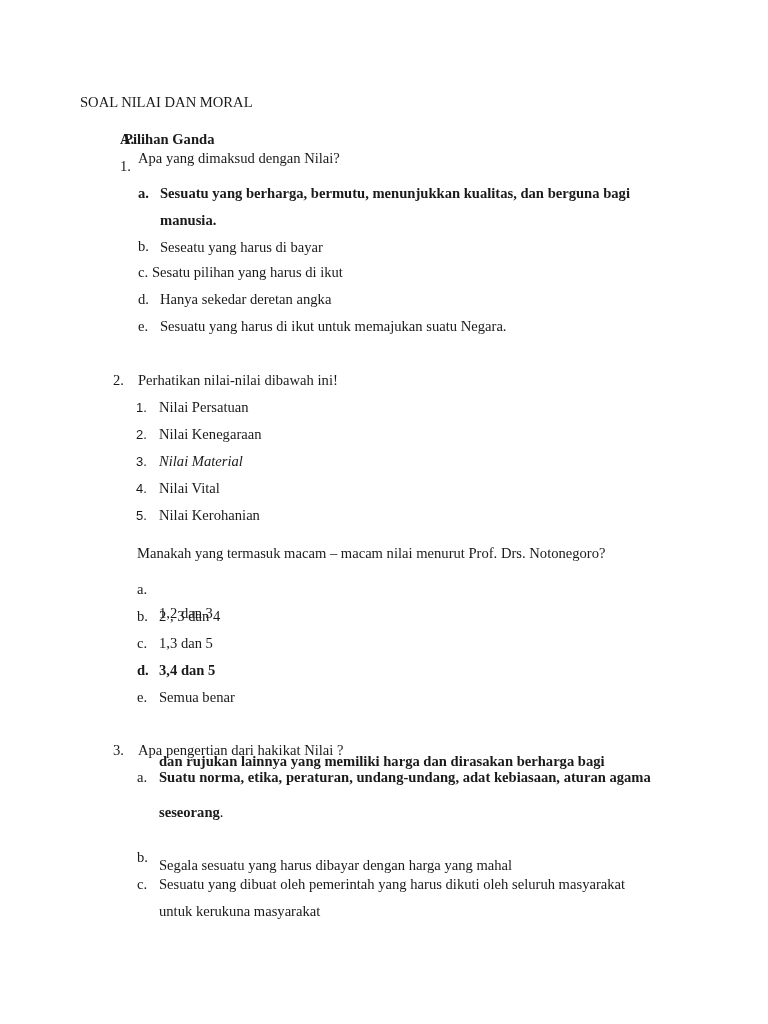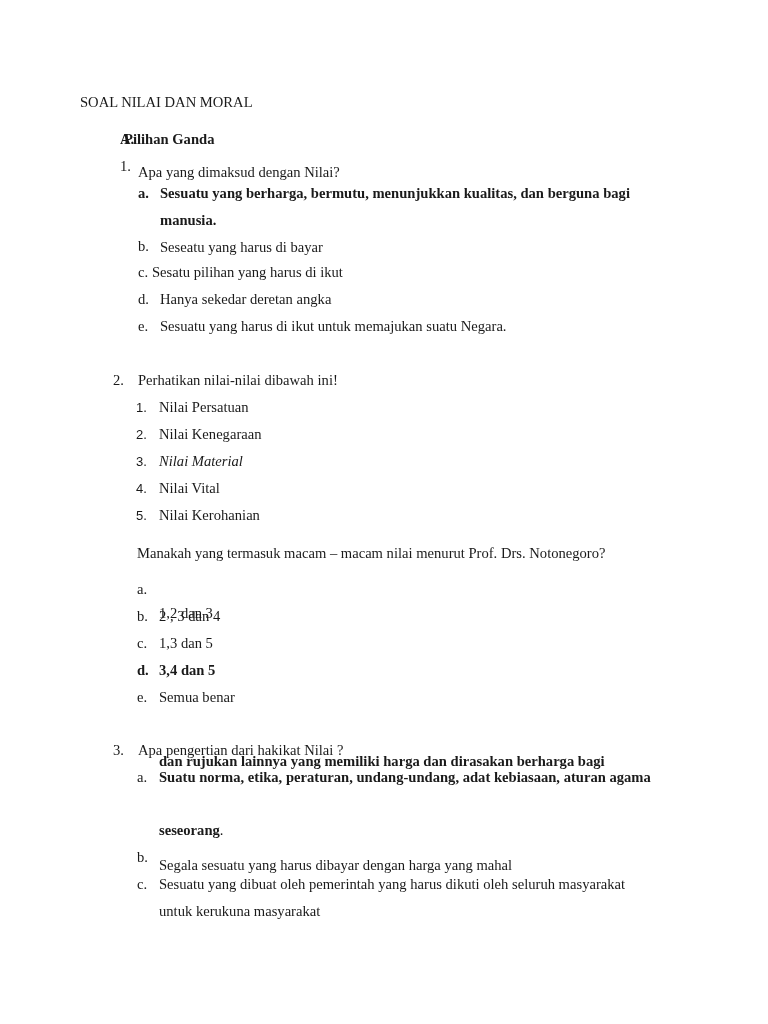--- a/index.html
+++ b/index.html
@@ -13,21 +13,21 @@
 <body>
 
 <div>
   <div class="ln" style="left:80px;top:93px;">SOAL NILAI DAN MORAL</div>
 
   <div class="ln b" style="left:120px;top:130px;">A.</div>
   <div class="ln b" style="left:124px;top:130px;">Pilihan Ganda</div>
 
   <div>
     <div class="ln" style="left:120px;top:157px;">1.</div>
-    <div class="ln" style="left:138px;top:163px;">Apa yang dimaksud dengan Nilai?</div>
+    <div class="ln" style="left:138px;top:149px;">Apa yang dimaksud dengan Nilai?</div>
 
     <div class="ln b" style="left:138px;top:184px;">a.</div>
     <div class="ln b" style="left:160px;top:184px;">Sesuatu yang berharga, bermutu, menunjukkan kualitas, dan berguna bagi</div>
     <div class="ln b" style="left:160px;top:211px;">manusia.</div>
 
     <div class="ln" style="left:138px;top:237px;">b.</div>
     <div class="ln" style="left:160px;top:238px;text-align:right;">Seseatu yang harus di bayar</div>
 
     <div class="ln" style="left:138px;top:263px;">c.</div>
     <div class="ln" style="left:152px;top:263px;">Sesatu pilihan yang harus di ikut</div>
@@ -76,21 +76,21 @@
     <div class="ln" style="left:159px;top:688px;">Semua benar</div>
   </div>
 
   <div>
     <div class="ln" style="left:113px;top:741px;">3.</div>
     <div class="ln" style="left:138px;top:741px;">Apa pengertian dari hakikat Nilai ?</div>
 
     <div class="ln" style="left:137px;top:768px;">a.</div>
     <div class="ln b" style="left:159px;top:768px;">Suatu  norma, etika, peraturan, undang-undang, adat kebiasaan, aturan agama</div>
     <div class="ln b" style="left:159px;top:752px;">dan rujukan lainnya yang memiliki harga dan dirasakan berharga bagi</div>
-    <div class="ln" style="left:159px;top:821px;"><span class="b">seseorang</span><span>.</span></div>
+    <div class="ln" style="left:159px;top:803px;"><span class="b">seseorang</span><span>.</span></div>
 
     <div class="ln" style="left:137px;top:848px;">b.</div>
     <div class="ln" style="left:159px;top:848px;margin-top:8px;">Segala sesuatu yang harus dibayar dengan harga yang mahal</div>
 
     <div class="ln" style="left:137px;top:875px;">c.</div>
     <div class="ln" style="left:159px;top:875px;">Sesuatu yang dibuat oleh pemerintah yang harus dikuti oleh seluruh masyarakat</div>
     <div class="ln" style="left:159px;top:902px;">untuk kerukuna masyarakat</div>
   </div>
 </div>
 

